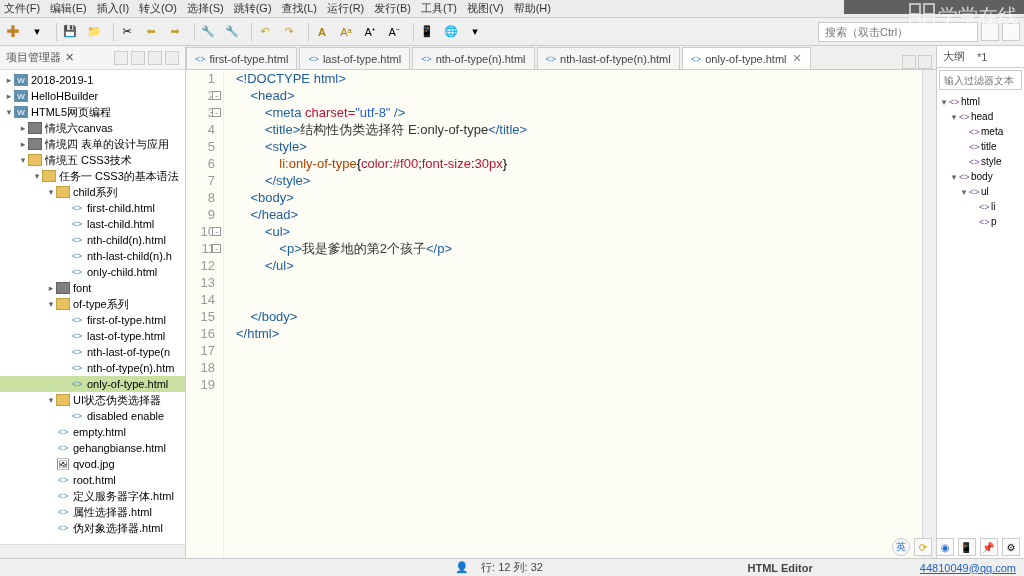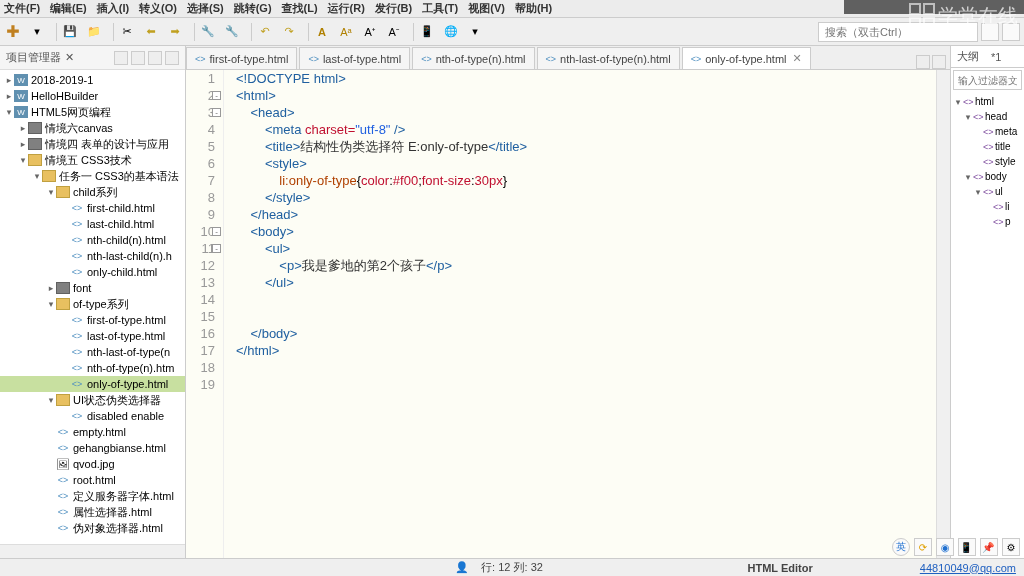--- a/index.html
+++ b/index.html
@@ -1,18 +1,18 @@
 <!DOCTYPE html>
 <html><head>
 <meta charset="utf-8">
 <style>
 * { margin: 0; padding: 0; box-sizing: border-box; font-family: "Microsoft YaHei", Arial, sans-serif; }
 body { width: 1024px; height: 576px; background: #f0f0f0; font-size: 11px; overflow: hidden; position: relative; }
 .menubar { height: 18px; background: #ececec; display: flex; align-items: center; padding: 0 4px; font-size: 11px; color: #333; border-bottom: 1px solid #ccc; }
-.menubar span { margin-right: 10px; cursor: pointer; font-weight: bold; }
+.menubar span { margin-right: 10px; cursor: pointer; }
 .toolbar { height: 28px; background: #efefef; display: flex; align-items: center; padding: 0 4px; border-bottom: 1px solid #ccc; }
 .tool-icon { width: 18px; height: 18px; margin-right: 6px; display: inline-flex; align-items: center; justify-content: center; }
 .tool-sep { width: 1px; height: 18px; background: #ccc; margin: 0 4px; }
 .search-box { margin-left: auto; height: 20px; border: 1px solid #ccc; padding: 0 6px; width: 160px; color: #888; font-size: 11px; background: #fff; }
 .tbtn { width: 18px; height: 18px; border: 1px solid #ccc; margin-left: 3px; background: #fafafa; }
 .main { display: flex; height: 512px; }
 .sidebar-left { width: 186px; background: #fff; border-right: 1px solid #ccc; display: flex; flex-direction: column; }
 .panel-header { height: 24px; display: flex; align-items: center; padding: 0 6px; font-size: 11px; color: #555; border-bottom: 1px solid #ddd; background: #f5f5f5; }
 .panel-header .pclose { margin-left: 4px; }
 .panel-header-icons { margin-left: auto; display: flex; gap: 3px; }
@@ -44,21 +44,21 @@
 .c-tag { color: #2060a0; }
 .c-doctype { color: #2060a0; text-align: center; }
 .c-attr { color: #c01030; }
 .c-str { color: #2060e0; }
 .c-text { color: #333; }
 .c-prop { color: #c01030; }
 .c-sel { color: #b04000; }
 .c-num { color: #c01030; }
 .cursor { border-right: 1px solid #000; }
 .edit-scroll { width: 14px; background: #f0f0f0; border-left: 1px solid #ddd; }
-.sidebar-right { width: 74px; background: #fff; border-left: 1px solid #ccc; display: flex; flex-direction: column; }
+.sidebar-right { width: 88px; background: #fff; border-left: 1px solid #ccc; display: flex; flex-direction: column; }
 .rtabs { height: 22px; display: flex; border-bottom: 1px solid #ccc; font-size: 11px; }
 .rtab { padding: 0 6px; display: flex; align-items: center; color: #555; }
 .rfilter { height: 20px; border: 1px solid #ccc; margin: 2px; font-size: 10px; padding: 0 4px; color: #888; }
 .rtree { flex: 1; padding: 2px; font-size: 10px; }
 .rtree-item { display: flex; align-items: center; height: 15px; white-space: nowrap; }
 .ricn { width: 10px; color: #8050a0; margin-right: 2px; font-size: 9px; }
 .statusbar { position: absolute; bottom: 0; width: 100%; height: 18px; background: #efefef; border-top: 1px solid #ccc; display: flex; align-items: center; font-size: 11px; color: #444; padding: 0 8px; }
 .status-center { position: absolute; left: 50%; transform: translateX(-50%); }
 .status-editor { position: absolute; left: 73%; font-weight: bold; }
 .status-email { margin-left: auto; color: #2060c0; text-decoration: underline; }
@@ -326,29 +326,28 @@
         <div class="gline">13</div>
         <div class="gline">14</div>
         <div class="gline">15</div>
         <div class="gline">16</div>
         <div class="gline">17</div>
         <div class="gline">18</div>
         <div class="gline">19</div>
       </div>
       <div class="code">
         <div class="cline"><span class="c-doctype">&lt;!DOCTYPE html&gt;</span></div>
-        <div class="cline"><span class="c-tag">&lt;html&gt;</span></div>
         <div class="cline"><span class="c-tag">    &lt;head&gt;</span></div>
         <div class="cline"><span class="c-tag">        &lt;meta </span><span class="c-attr">charset=</span><span class="c-str">"utf-8"</span><span class="c-tag"> /&gt;</span></div>
         <div class="cline"><span class="c-tag">        &lt;title&gt;</span><span class="c-text">结构性伪类选择符 E:only-of-type</span><span class="c-tag">&lt;/title&gt;</span></div>
         <div class="cline"><span class="c-tag">        &lt;style&gt;</span></div>
         <div class="cline"><span>            </span><span class="c-sel">li:only-of-type</span><span>{</span><span class="c-prop">color</span><span>:</span><span class="c-prop">#f00</span><span>;</span><span class="c-prop">font-size</span><span>:</span><span class="c-num">30px</span><span>}</span></div>
         <div class="cline"><span class="c-tag">        &lt;/style&gt;</span></div>
+        <div class="cline"><span class="c-tag">    &lt;body&gt;</span></div>
         <div class="cline"><span class="c-tag">    &lt;/head&gt;</span></div>
-        <div class="cline"><span class="c-tag">    &lt;body&gt;</span></div>
         <div class="cline"><span class="c-tag">        &lt;ul&gt;</span></div>
         <div class="cline"><span class="c-tag">            &lt;p&gt;</span><span class="c-text">我是爹地的第2个孩子</span><span class="c-tag">&lt;/p&gt;</span></div>
         <div class="cline"><span class="c-tag">        &lt;/ul&gt;</span></div>
         <div class="cline"></div>
         <div class="cline"></div>
         <div class="cline"><span class="c-tag">    &lt;/body&gt;</span></div>
         <div class="cline"><span class="c-tag">&lt;/html&gt;</span></div>
         <div class="cline"></div>
       </div>
       <div class="edit-scroll"></div>

